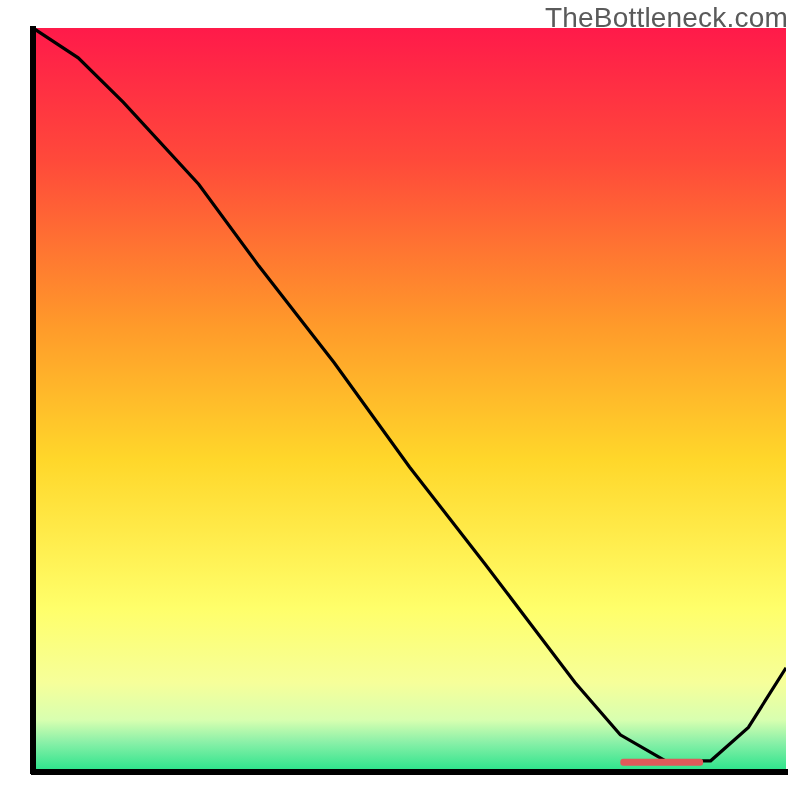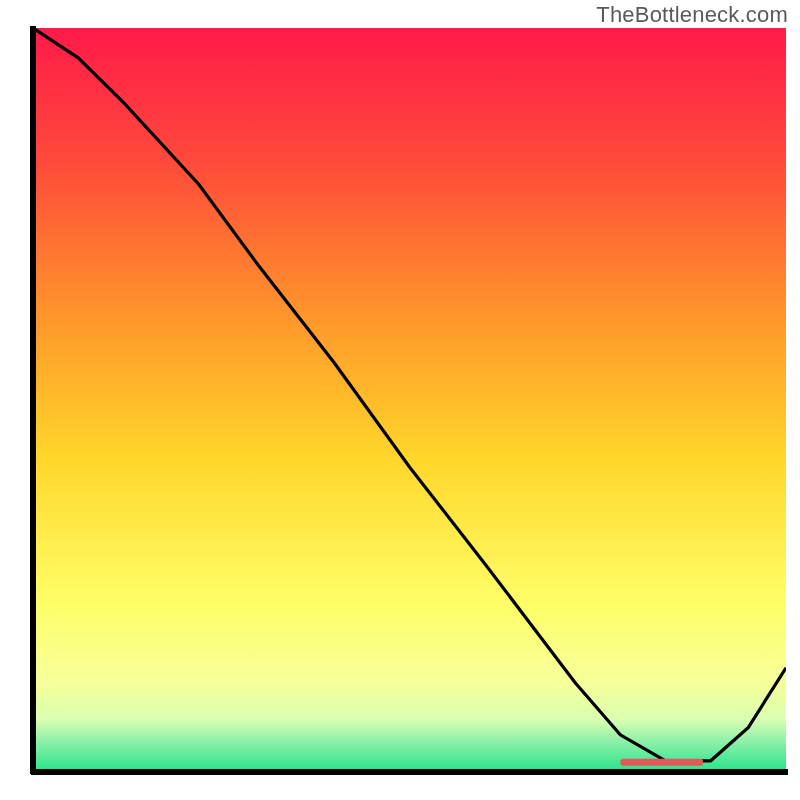--- a/index.html
+++ b/index.html
@@ -13,21 +13,21 @@
   }
   .stage {
     position: relative;
     width: 800px;
     height: 800px;
   }
   .watermark {
     position: absolute;
     top: 2px;
     right: 12px;
-    font-size: 22px;
+    font-size: 28px;
     color: #5a5a5a;
     letter-spacing: 0.2px;
     font-weight: 500;
   }
   svg {
     position: absolute;
     left: 0;
     top: 0;
   }
 </style>

